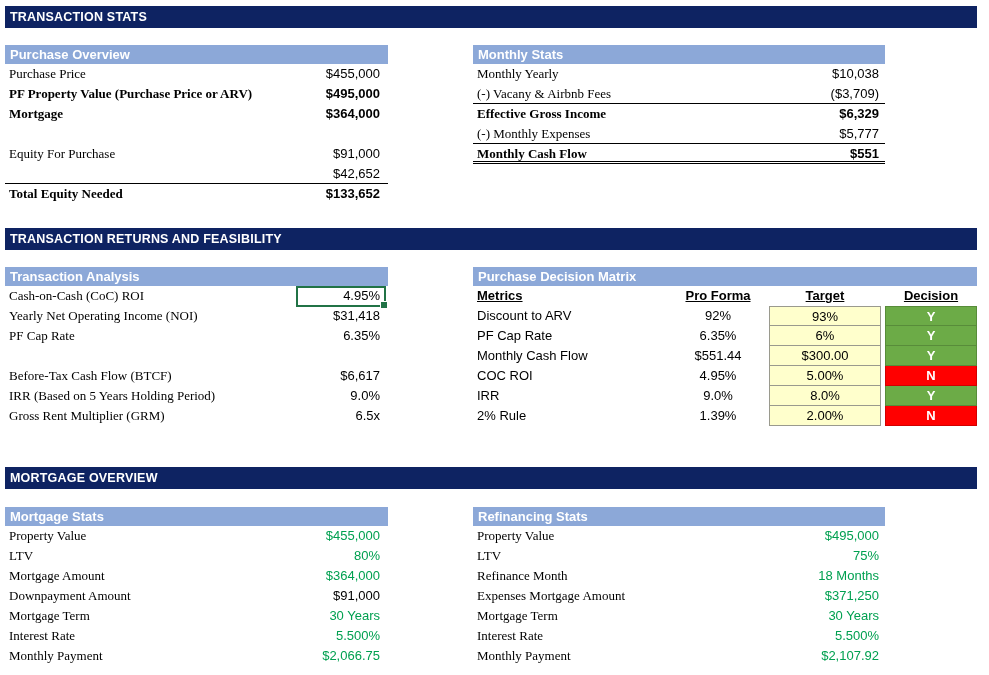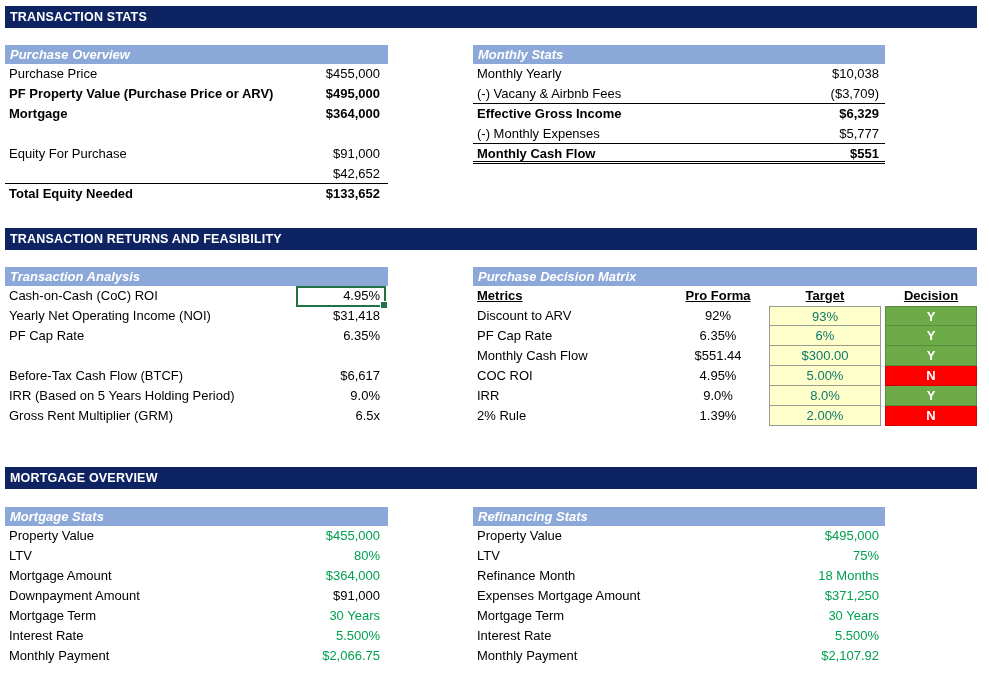--- a/index.html
+++ b/index.html
@@ -5,43 +5,43 @@
   html,body{margin:0;padding:0;background:#fff;}
   body{font-family:"Liberation Sans",sans-serif;font-size:13px;color:#000;}
   .sheet{position:relative;width:989px;height:675px;background:#fff;overflow:hidden;}
 
   .banner{position:absolute;left:5px;width:972px;height:22px;background:#0E2362;color:#fff;
           font-weight:bold;font-size:12.5px;line-height:22px;padding-left:5px;box-sizing:border-box;
           letter-spacing:.2px;}
 
   .panel{position:absolute;}
   .hdr{height:19px;background:#8CA8D8;color:#fff;font-weight:bold;line-height:19px;
-       padding-left:5px;box-sizing:border-box;font-style:italic;}
+       padding-left:5px;box-sizing:border-box;}
   .rows{position:relative;}
   .row{position:relative;height:20px;line-height:20px;box-sizing:border-box;}
-  .row .lbl{position:absolute;left:4px;white-space:nowrap;}
+  .row .lbl{position:absolute;left:4px;white-space:nowrap;font-family:Liberation Serif, serif;}
   .row .val{position:absolute;right:8px;white-space:nowrap;}
   .panel.right .row .val{right:6px;}
   .row.bold .lbl,.row.bold .val{font-weight:bold;}
   .row.u1{border-bottom:1px solid #000;}
   .row.u2{border-bottom:3px double #000;}
   .val.green{color:#00A050;}
 
   
   .selbox{position:absolute;left:291px;top:0px;width:90px;height:21px;border:2px solid #217346;
           box-sizing:border-box;z-index:3;}
   .fillhandle{position:absolute;right:-4px;bottom:-4px;width:6px;height:6px;background:#217346;
           border:1px solid #fff;box-sizing:content-box;}
 
   
   .mrow{position:relative;height:20px;line-height:20px;}
   .m-metric{position:absolute;left:4px;white-space:nowrap;}
   .m-pf{position:absolute;left:185px;width:120px;text-align:center;}
   .m-target{position:absolute;left:296px;width:112px;height:20px;text-align:center;box-sizing:border-box;
-            background:#FFFFCC;color:#0f766e;border:1px solid #9a9a8e;border-top:none;}
+            background:#FFFFCC;color:#000000;border:1px solid #9a9a8e;border-top:none;}
   .m-target.first{border-top:1px solid #9a9a8e;}
   .m-dec{position:absolute;left:412px;width:92px;height:20px;text-align:center;box-sizing:border-box;
          color:#fff;font-weight:bold;border:1px solid rgba(0,0,0,0.18);border-top:none;}
   .m-dec.first{border-top:1px solid rgba(0,0,0,0.18);}
   .mh{font-weight:bold;text-decoration:underline;}
   .mh-metric{position:absolute;left:4px;}
   .mh-pf{position:absolute;left:185px;width:120px;text-align:center;}
   .mh-target{position:absolute;left:296px;width:112px;text-align:center;}
   .mh-dec{position:absolute;left:412px;width:92px;text-align:center;}
 </style>

